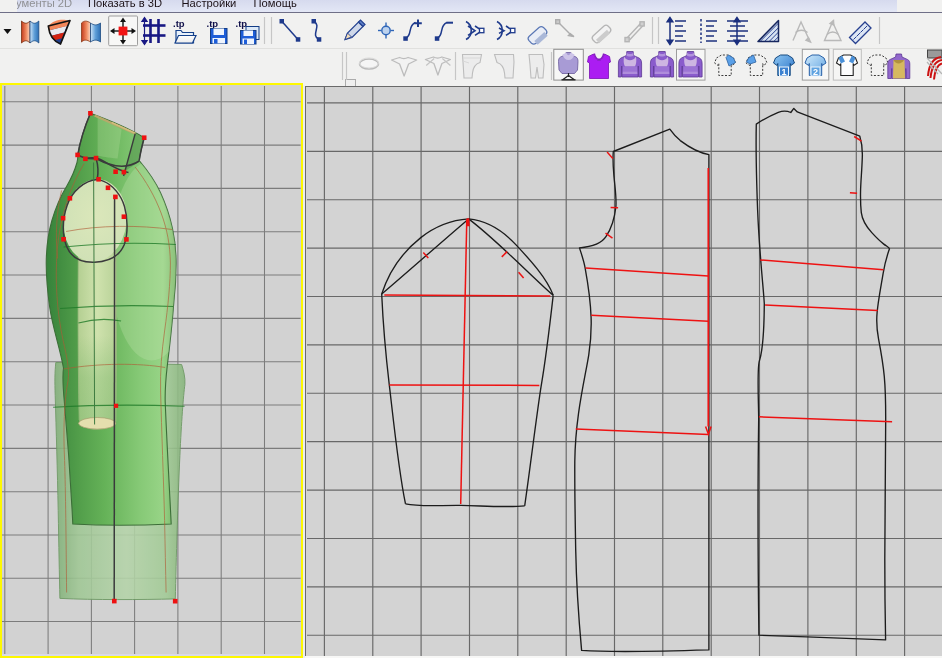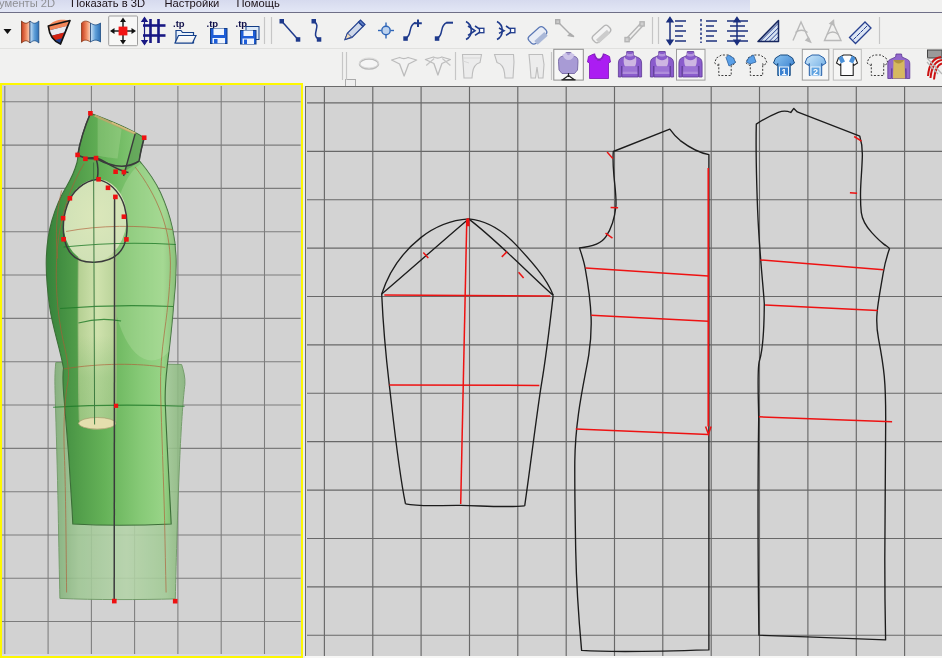--- a/index.html
+++ b/index.html
@@ -1,18 +1,18 @@
 <!DOCTYPE html>
 <html><head>
 <meta charset="utf-8">
 <style>
   html,body{margin:0;padding:0}
   #app{position:relative;width:942px;height:658px;overflow:hidden;
        background:#f1f1f0;font-family:"Liberation Sans",sans-serif}
-  #menubar{position:absolute;left:0;top:0;width:750px;height:13px;
+  #menubar{position:absolute;left:17px;top:0;width:880px;height:13px;
     background:linear-gradient(#d6daee,#e4e8f6);overflow:hidden;
     border-bottom:0px}
   #menuline{position:absolute;left:0;top:12.2px;width:942px;height:1.2px;background:#6f6f87}
   .mi{position:absolute;top:-3px;font-size:11.2px;line-height:13px;color:#1c1218;white-space:pre}
   #tb1{position:absolute;left:0;top:13.4px;width:942px;height:34.3px;background:#f1f1f0;border-bottom:1px solid #e0e0de}
   #tb2{position:absolute;left:0;top:48.7px;width:942px;height:37px;background:#f1f1f0}
   #lp{position:absolute;left:0;top:83px;width:303.4px;height:575px;box-sizing:border-box;
       border:2.4px solid #fdf800;border-top-width:2.5px;border-bottom-width:2.2px;background:#d2d2d2}
   #lpline{position:absolute;left:2.4px;top:654.3px;width:298.6px;height:1.6px;background:#d9d9e6}
   #rp{position:absolute;left:305.2px;top:86px;width:636.8px;height:570.6px;box-sizing:border-box;

